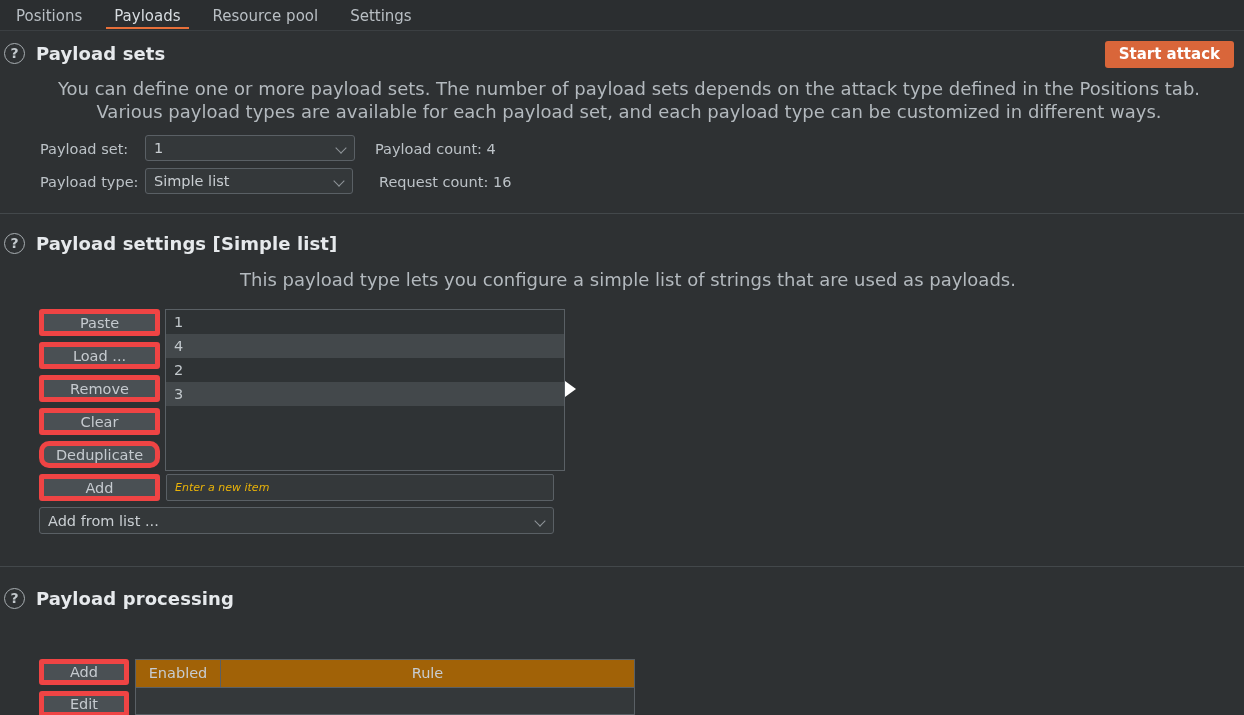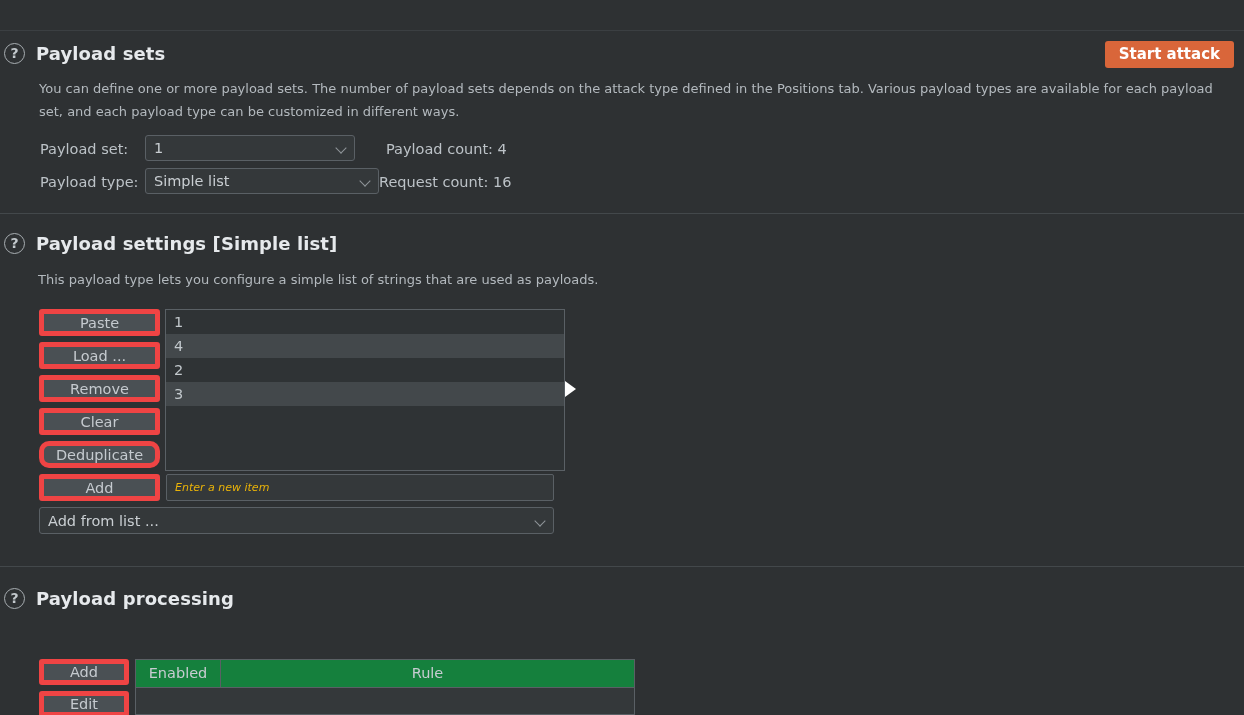--- a/index.html
+++ b/index.html
@@ -70,23 +70,24 @@
   }
   .section-title {
     font-size: 18px;
     font-weight: bold;
     color: #e6e9ec;
     letter-spacing: 0.1px;
     white-space: nowrap;
   }
   .section-desc {
     position: absolute;
-    font-size: 13px;
+    font-size: 18px;
     color: #b3b9be;
     line-height: 23px;
+    text-align: center;
   }
   .divider {
     position: absolute;
     left: 0; width: 1244px; height: 1px;
     background: #43484b;
   }
 
   
   .start-attack {
     position: absolute;
@@ -201,21 +202,21 @@
   
   .table {
     position: absolute;
     border: 1px solid #5a6065;
     background: #34383a;
     overflow: hidden;
   }
   .thead {
     display: flex;
     height: 28px;
-    background: #15803d;
+    background: #a16207;
     border-bottom: 1px solid #5a6065;
   }
   .th {
     font-size: 14.5px;
     color: #c7ccd1;
     line-height: 27px;
     text-align: center;
     cursor: pointer;
   }
   .th.col-enabled { width: 85px; border-right: 1px solid #5a6065; }
@@ -230,40 +231,54 @@
     border-bottom: 8px solid transparent;
     border-left: 11px solid #ffffff;
     pointer-events: none;
   }
 </style>
 </head>
 <body>
 
 <div id="app">
 
+  <div class="tabbar">
+    <div class="tab">
+      <span>Positions</span>
+    </div>
+    <div class="tab active">
+      <span>Payloads</span>
+    </div>
+    <div class="tab">
+      <span>Resource pool</span>
+    </div>
+    <div class="tab">
+      <span>Settings</span>
+    </div>
+  </div>
   <div class="tabbar-line"></div>
 
   <div class="section-head" style="left:4px; top:43px;">
     <div class="help-icon">?</div>
     <div class="section-title">Payload sets</div>
   </div>
 
   <button class="start-attack" style="background: rgb(217, 102, 58);">Start attack</button>
 
   <div class="section-desc" style="left:39px; top:77px; width:1180px;">You can define one or more payload sets. The number of payload sets depends on the attack type defined in the Positions tab. Various payload types are available for each payload set, and each payload type can be customized in different ways.</div>
 
   <div class="form-label" style="left:40px; top:141px;">Payload set:</div>
   <div class="combo" style="left:145px; top:135px; width:210px;">
     <span class="val">1</span>
     <span class="chev"></span>
   </div>
-  <div class="count-text" style="left:386px; top:141px;text-align:center;">Payload count: 4</div>
+  <div class="count-text" style="left:375px; top:141px;text-align:center;">Payload count: 4</div>
 
   <div class="form-label" style="left:40px; top:174px;">Payload type:</div>
-  <div class="combo" style="left:145px; top:168px; width:234px;">
+  <div class="combo" style="left:145px; top:168px; width:208px;">
     <span class="val">Simple list</span>
     <span class="chev"></span>
   </div>
   <div class="count-text" style="left:379px; top:174px;">Request count: 16</div>
 
   <div class="divider" style="top:213px;"></div>
 
   <div class="section-head" style="left:4px; top:233px;">
     <div class="help-icon">?</div>
     <div class="section-title">Payload settings [Simple list]</div>

